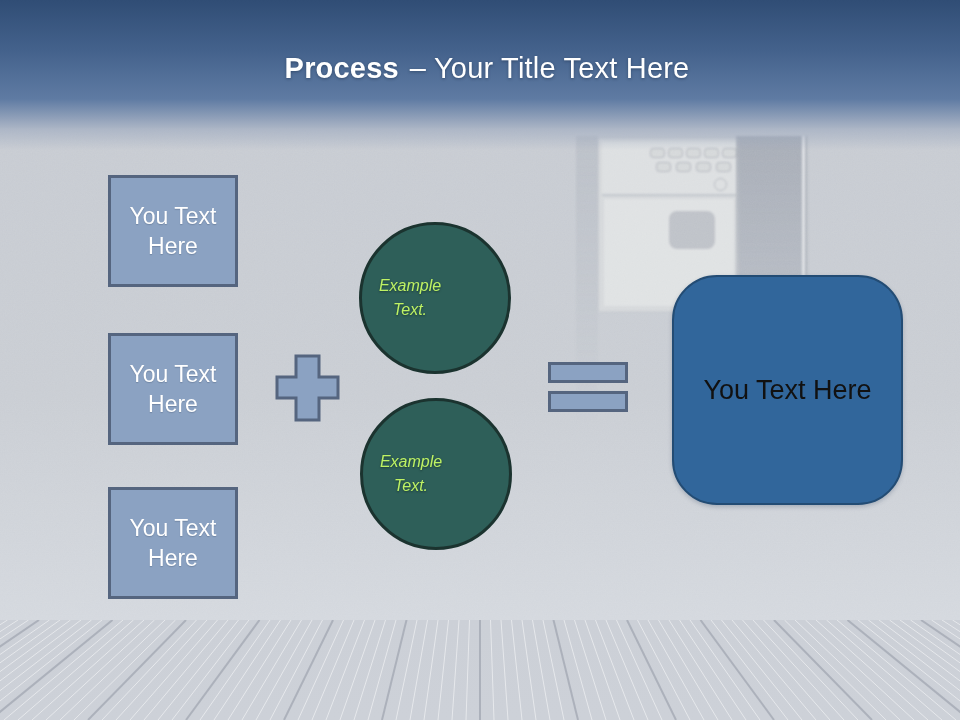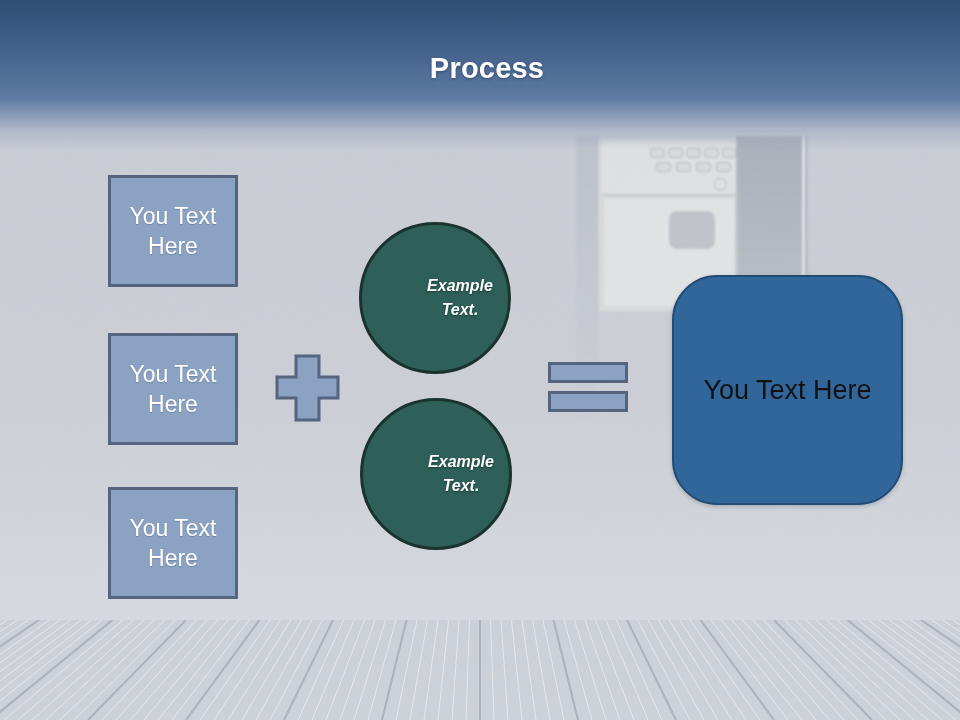--- a/index.html
+++ b/index.html
@@ -58,22 +58,22 @@
   .diagram{position:absolute;inset:0;}
   .input-box{position:absolute;left:108px;width:130px;height:112px;box-sizing:border-box;
     background:var(--input-box-fill,#8BA2C2);border:3px solid var(--input-box-border,#55657F);
     display:flex;align-items:center;justify-content:center;text-align:center;
     color:#fff;font-size:23px;line-height:1.32;padding:4px;
     text-shadow:0 1px 1px rgba(40,55,80,.25);}
   .box1{top:175px;} .box2{top:333px;} .box3{top:487px;}
   .plus-wrap{position:absolute;left:274px;top:353px;}
   .circle{position:absolute;width:146px;height:146px;box-sizing:content-box;border-radius:50%;
     background:var(--circle-fill,#2E5F59);border:3px solid var(--circle-border,#1B332F);
-    display:flex;align-items:center;justify-content:flex-end;text-align:center;
-    color:#ffffff;font-size:16px;font-weight:700;font-style:italic;line-height:1.5;
+    display:flex;align-items:center;justify-content:flex-start;text-align:center;
+    color:#bef264;font-size:16px;font-weight:400;font-style:italic;line-height:1.5;
     text-shadow:0 1px 2px rgba(10,25,22,.5);}
   .circle span{display:block;max-width:96px;}
   .circ1{left:359px;top:222px;} .circ2{left:360px;top:398px;}
   .equals{position:absolute;left:548px;top:362px;}
   .equals .bar{width:80px;height:21px;box-sizing:border-box;
     background:var(--operator-fill,#8BA2C2);border:3px solid var(--operator-border,#55657F);}
   .equals .bar + .bar{margin-top:8px;}
   .result-box{position:absolute;left:672px;top:275px;width:231px;height:230px;box-sizing:border-box;
     background:var(--result-box-fill,#31669B);border:2px solid var(--result-box-border,#234C74);
     border-radius:45px;display:flex;align-items:center;justify-content:center;text-align:center;
@@ -209,20 +209,21 @@
           <line x1="931.5" y1="0" x2="1082" y2="100" stroke="rgba(255,255,255,0.5)" stroke-width="1"></line>
           <line x1="942" y1="0" x2="1096" y2="100" stroke="rgba(255,255,255,0.5)" stroke-width="1"></line>
           <line x1="952.5" y1="0" x2="1110" y2="100" stroke="rgba(255,255,255,0.5)" stroke-width="1"></line>
         </g>
     </svg>
   </div>
 
   <div class="header"></div>
   <h1 class="title">
     <span class="t-bold">Process</span>
+    <span class="t-rest">– Your Title Text Here</span>
   </h1>
 
   <div class="diagram">
 
     <div class="input-box box1">
       <span>You Text Here</span>
     </div>
     <div class="input-box box2">
       <span>You Text Here</span>
     </div>

